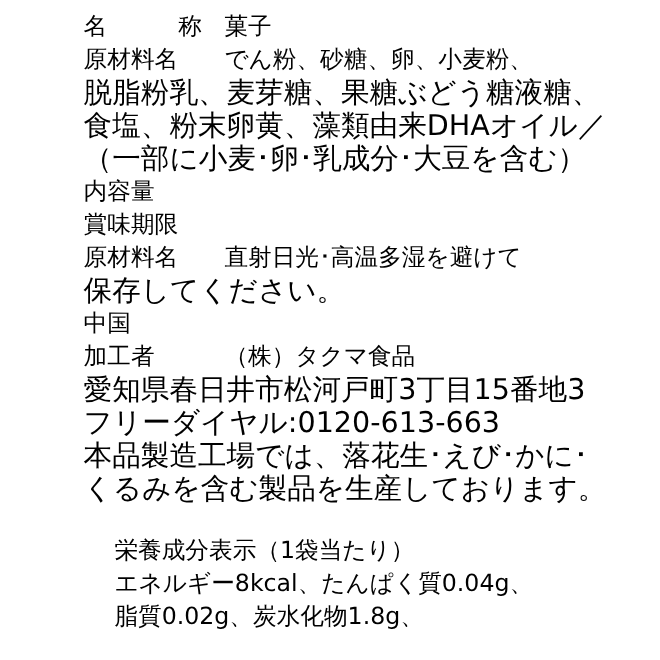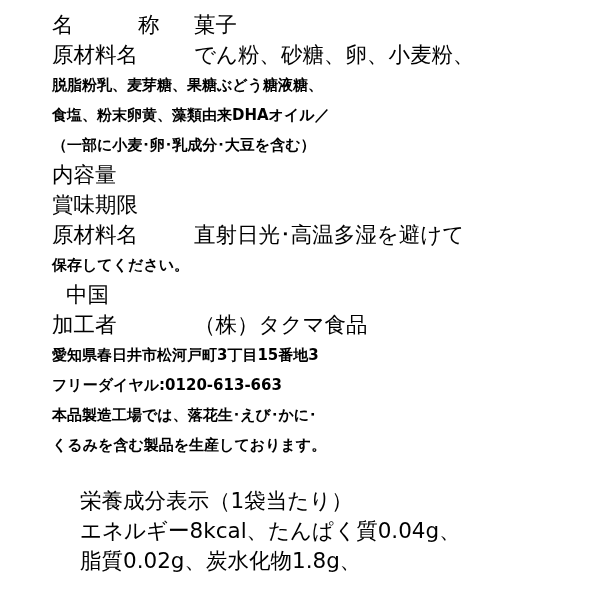--- a/index.html
+++ b/index.html
@@ -12,21 +12,21 @@
     height: 600px;
     font-family: "DejaVu Sans", "Liberation Sans", sans-serif;
     color: #000000;
     overflow: hidden;
   }
   #label {
     position: relative;
     width: 600px;
     height: 600px;
     box-sizing: border-box;
-    padding: 10px 26px 0 52px;
+    padding: 10px 26px 0 76px;
   }
   .row {
     display: flex;
     align-items: flex-start;
     font-size: 21.5px;
     line-height: 30px;
     letter-spacing: 0px;
     white-space: nowrap;
   }
   .term {
@@ -34,27 +34,25 @@
     width: 128px;
     display: block;
   }
   .term.spread {
     
     letter-spacing: 0px;
   }
   .val {
     flex: 1 1 auto;
     display: block;
-    margin-left: 14px;
   }
   .cont {
-    font-size: 15px;
+    font-size: 26px;
     line-height: 30px;
     white-space: nowrap;
-    font-weight: bold;
   }
   .nutri {
     margin-top: 26px;
     padding-left: 28px;
     font-size: 21.5px;
     line-height: 30px;
     white-space: nowrap;
   }
   .nutri div {
     display: block;

